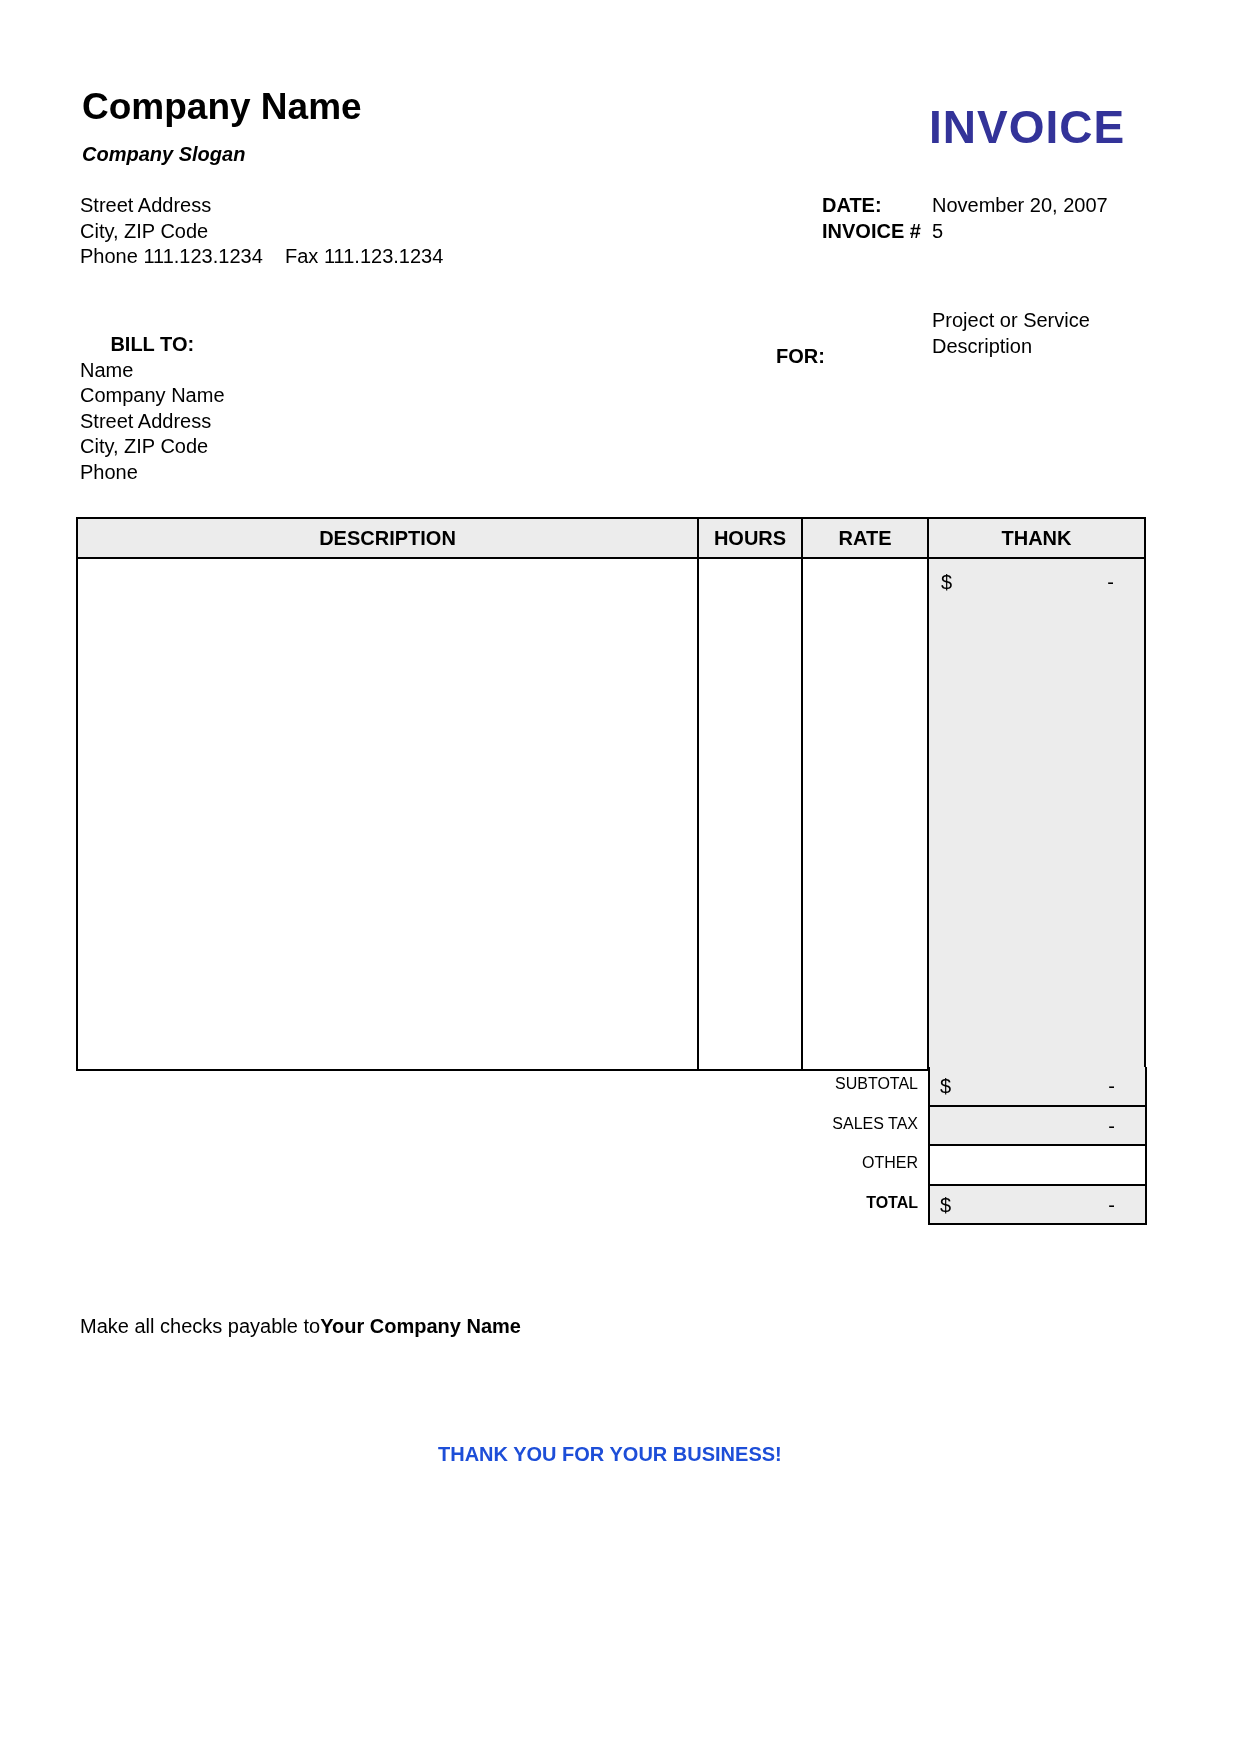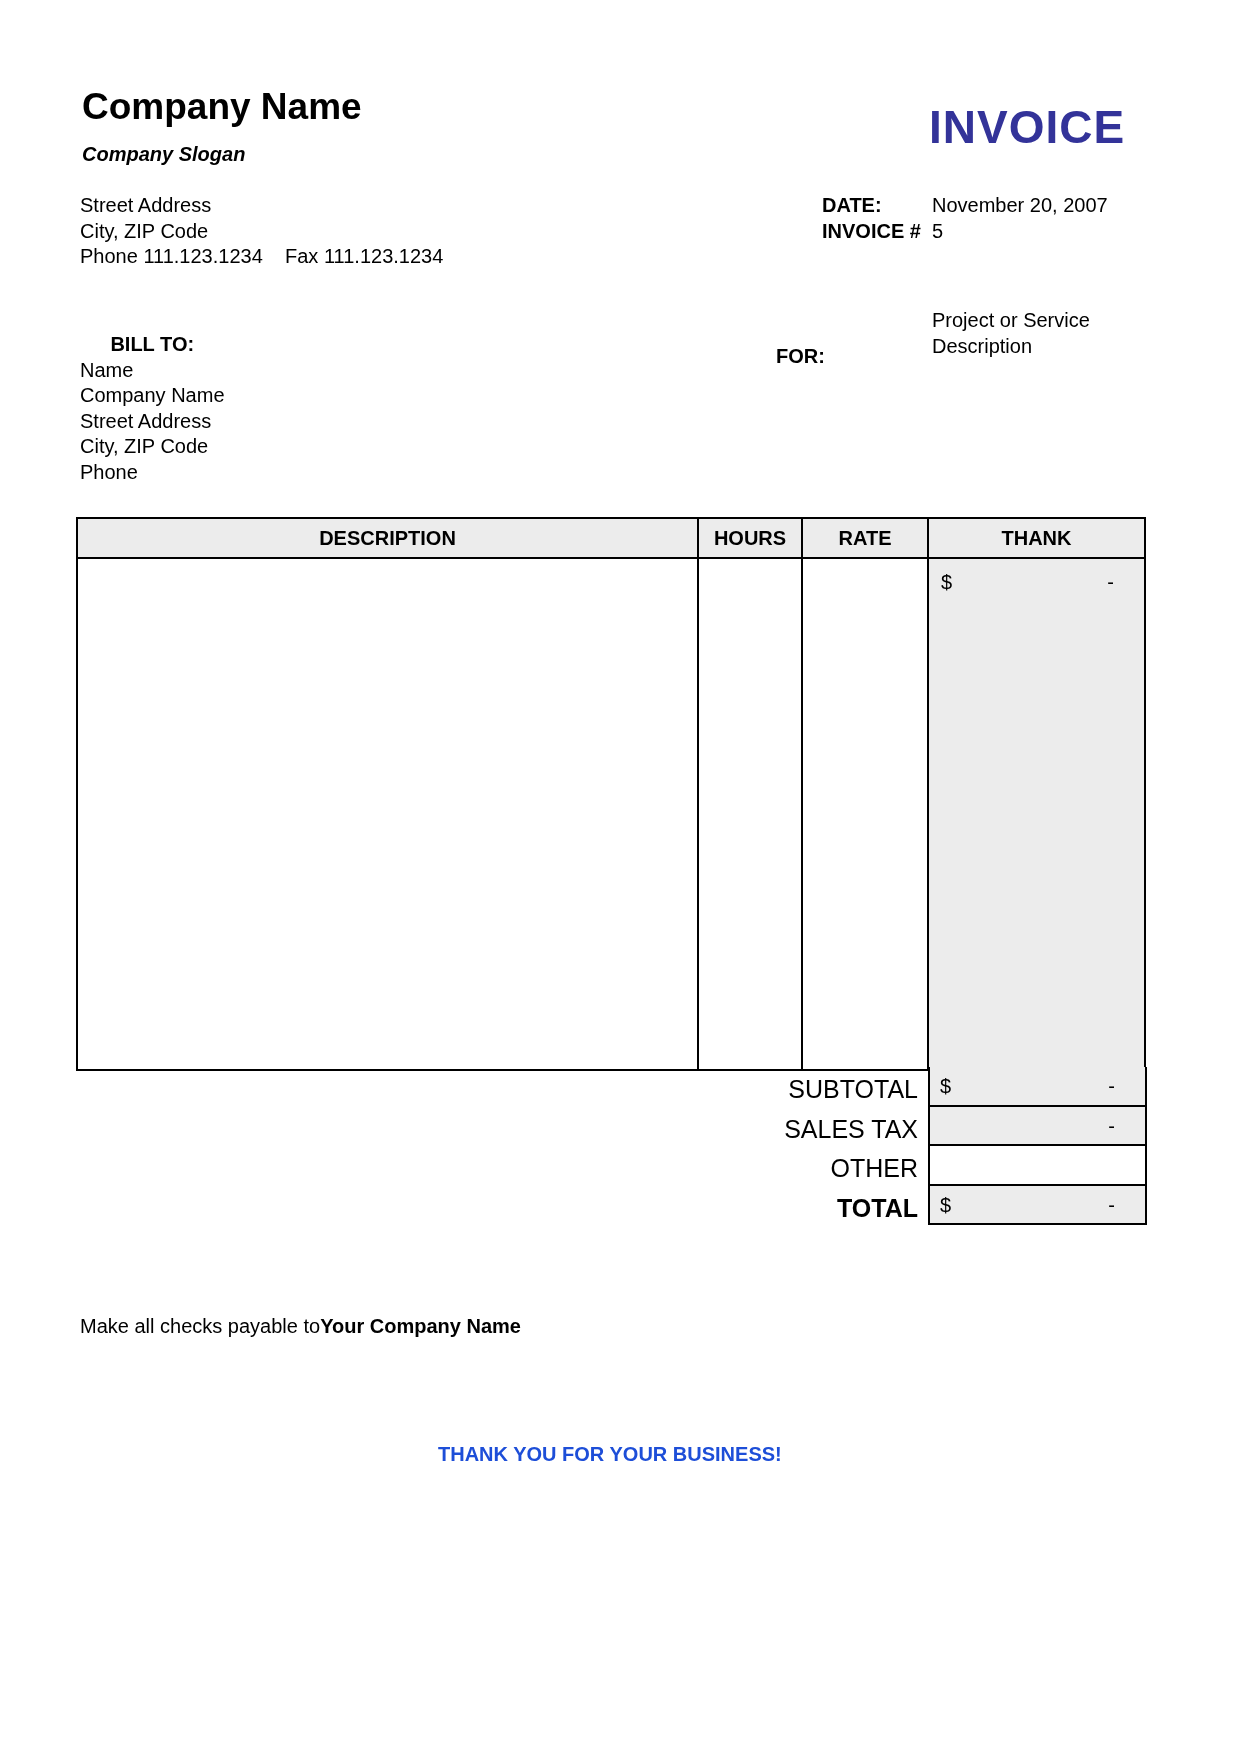--- a/index.html
+++ b/index.html
@@ -29,21 +29,21 @@
       border-left: 2px solid #000; border-right: 2px solid #000;
       border-bottom: 2px solid #000; vertical-align: top; padding: 0;
       height: 510px;
     }
     table.items td.amount-col { background: #ececec; position: relative; }
     .cell-dollar { position: absolute; left: 12px; top: 12px; }
     .cell-dash { position: absolute; right: 30px; top: 12px; }
 
     .totals { position: absolute; left: 760px; top: 1067px; width: 387px; }
     .tot-row { position: relative; height: 39.5px; }
-    .tot-label { position: absolute; right: 229px; top: 8px; font-size: 25px; text-align: right; }
+    .tot-label { position: absolute; right: 229px; top: 8px; font-size: 16px; text-align: right; }
     .tot-label.bold { font-weight: bold; }
     .tot-box {
       position: absolute; left: 168px; top: 0; width: 215px; height: 37.5px;
       border-left: 2px solid #000; border-right: 2px solid #000; border-bottom: 2px solid #000;
       font-size: 20px;
     }
     .tot-box.first { border-top: 0; }
     .tot-box.shaded { background: #ececec; }
     .tot-box .dollar { position: absolute; left: 10px; top: 8px; }
     .tot-box .val { position: absolute; right: 30px; top: 8px; }

